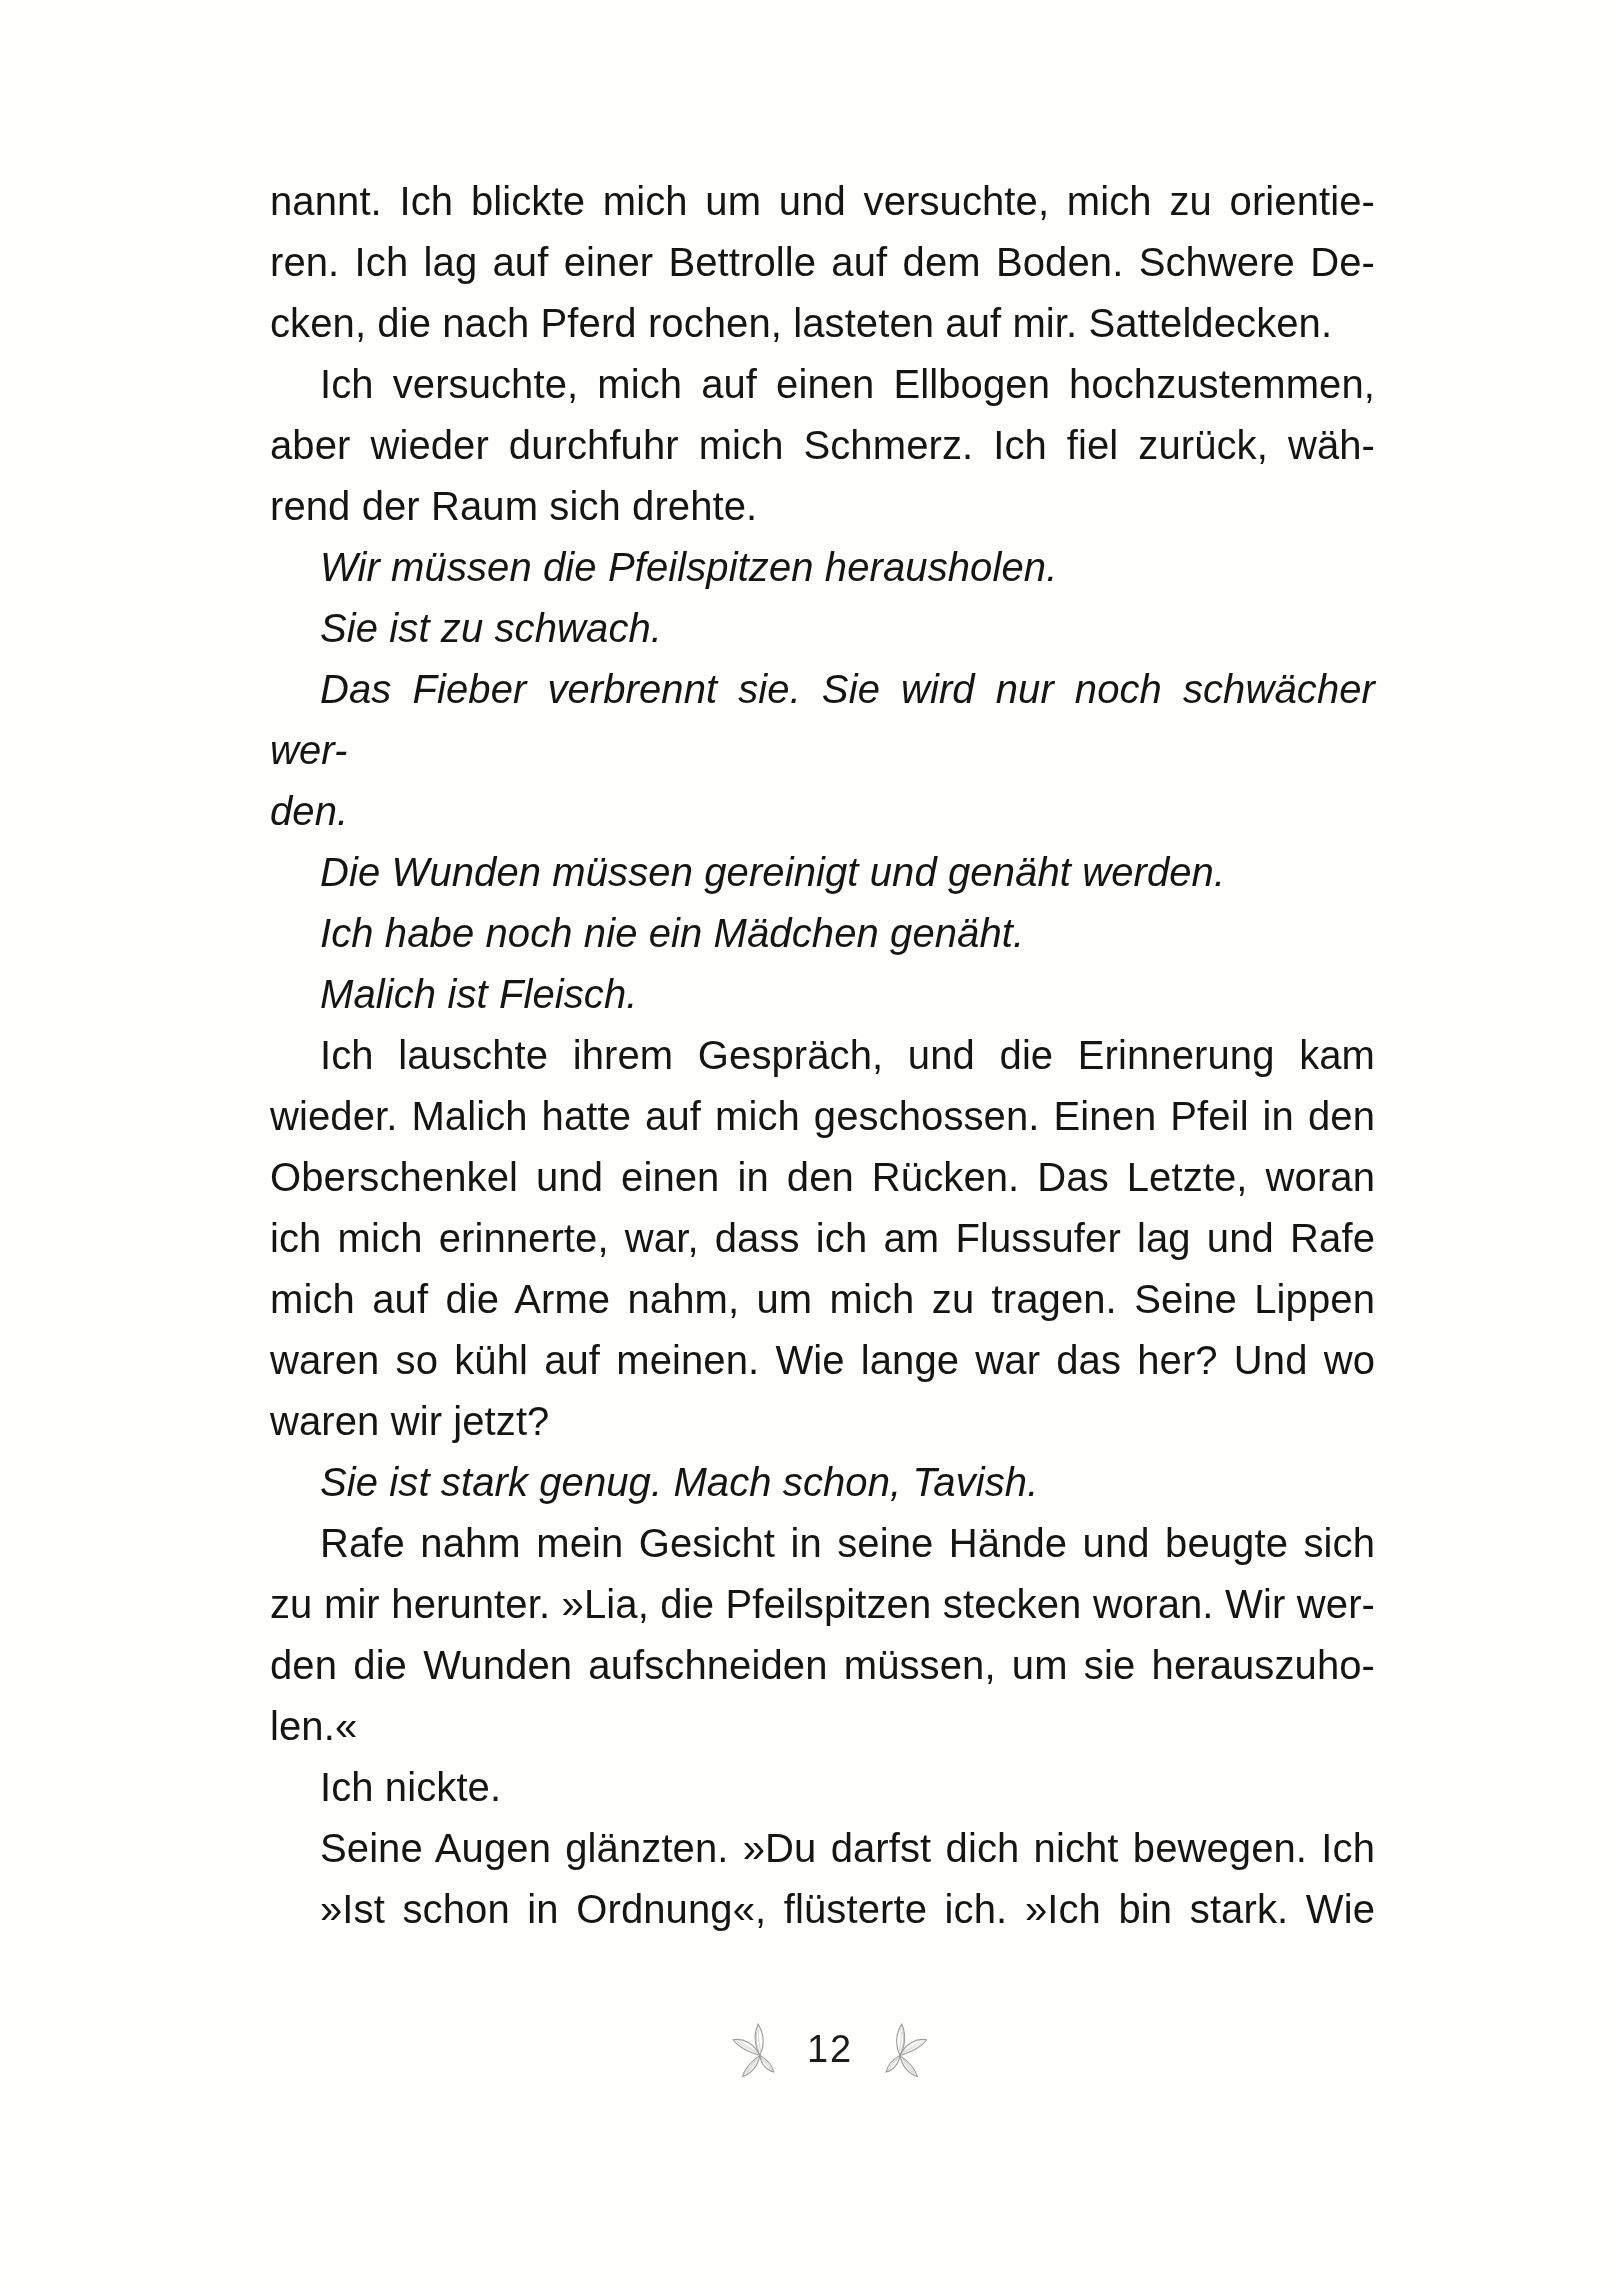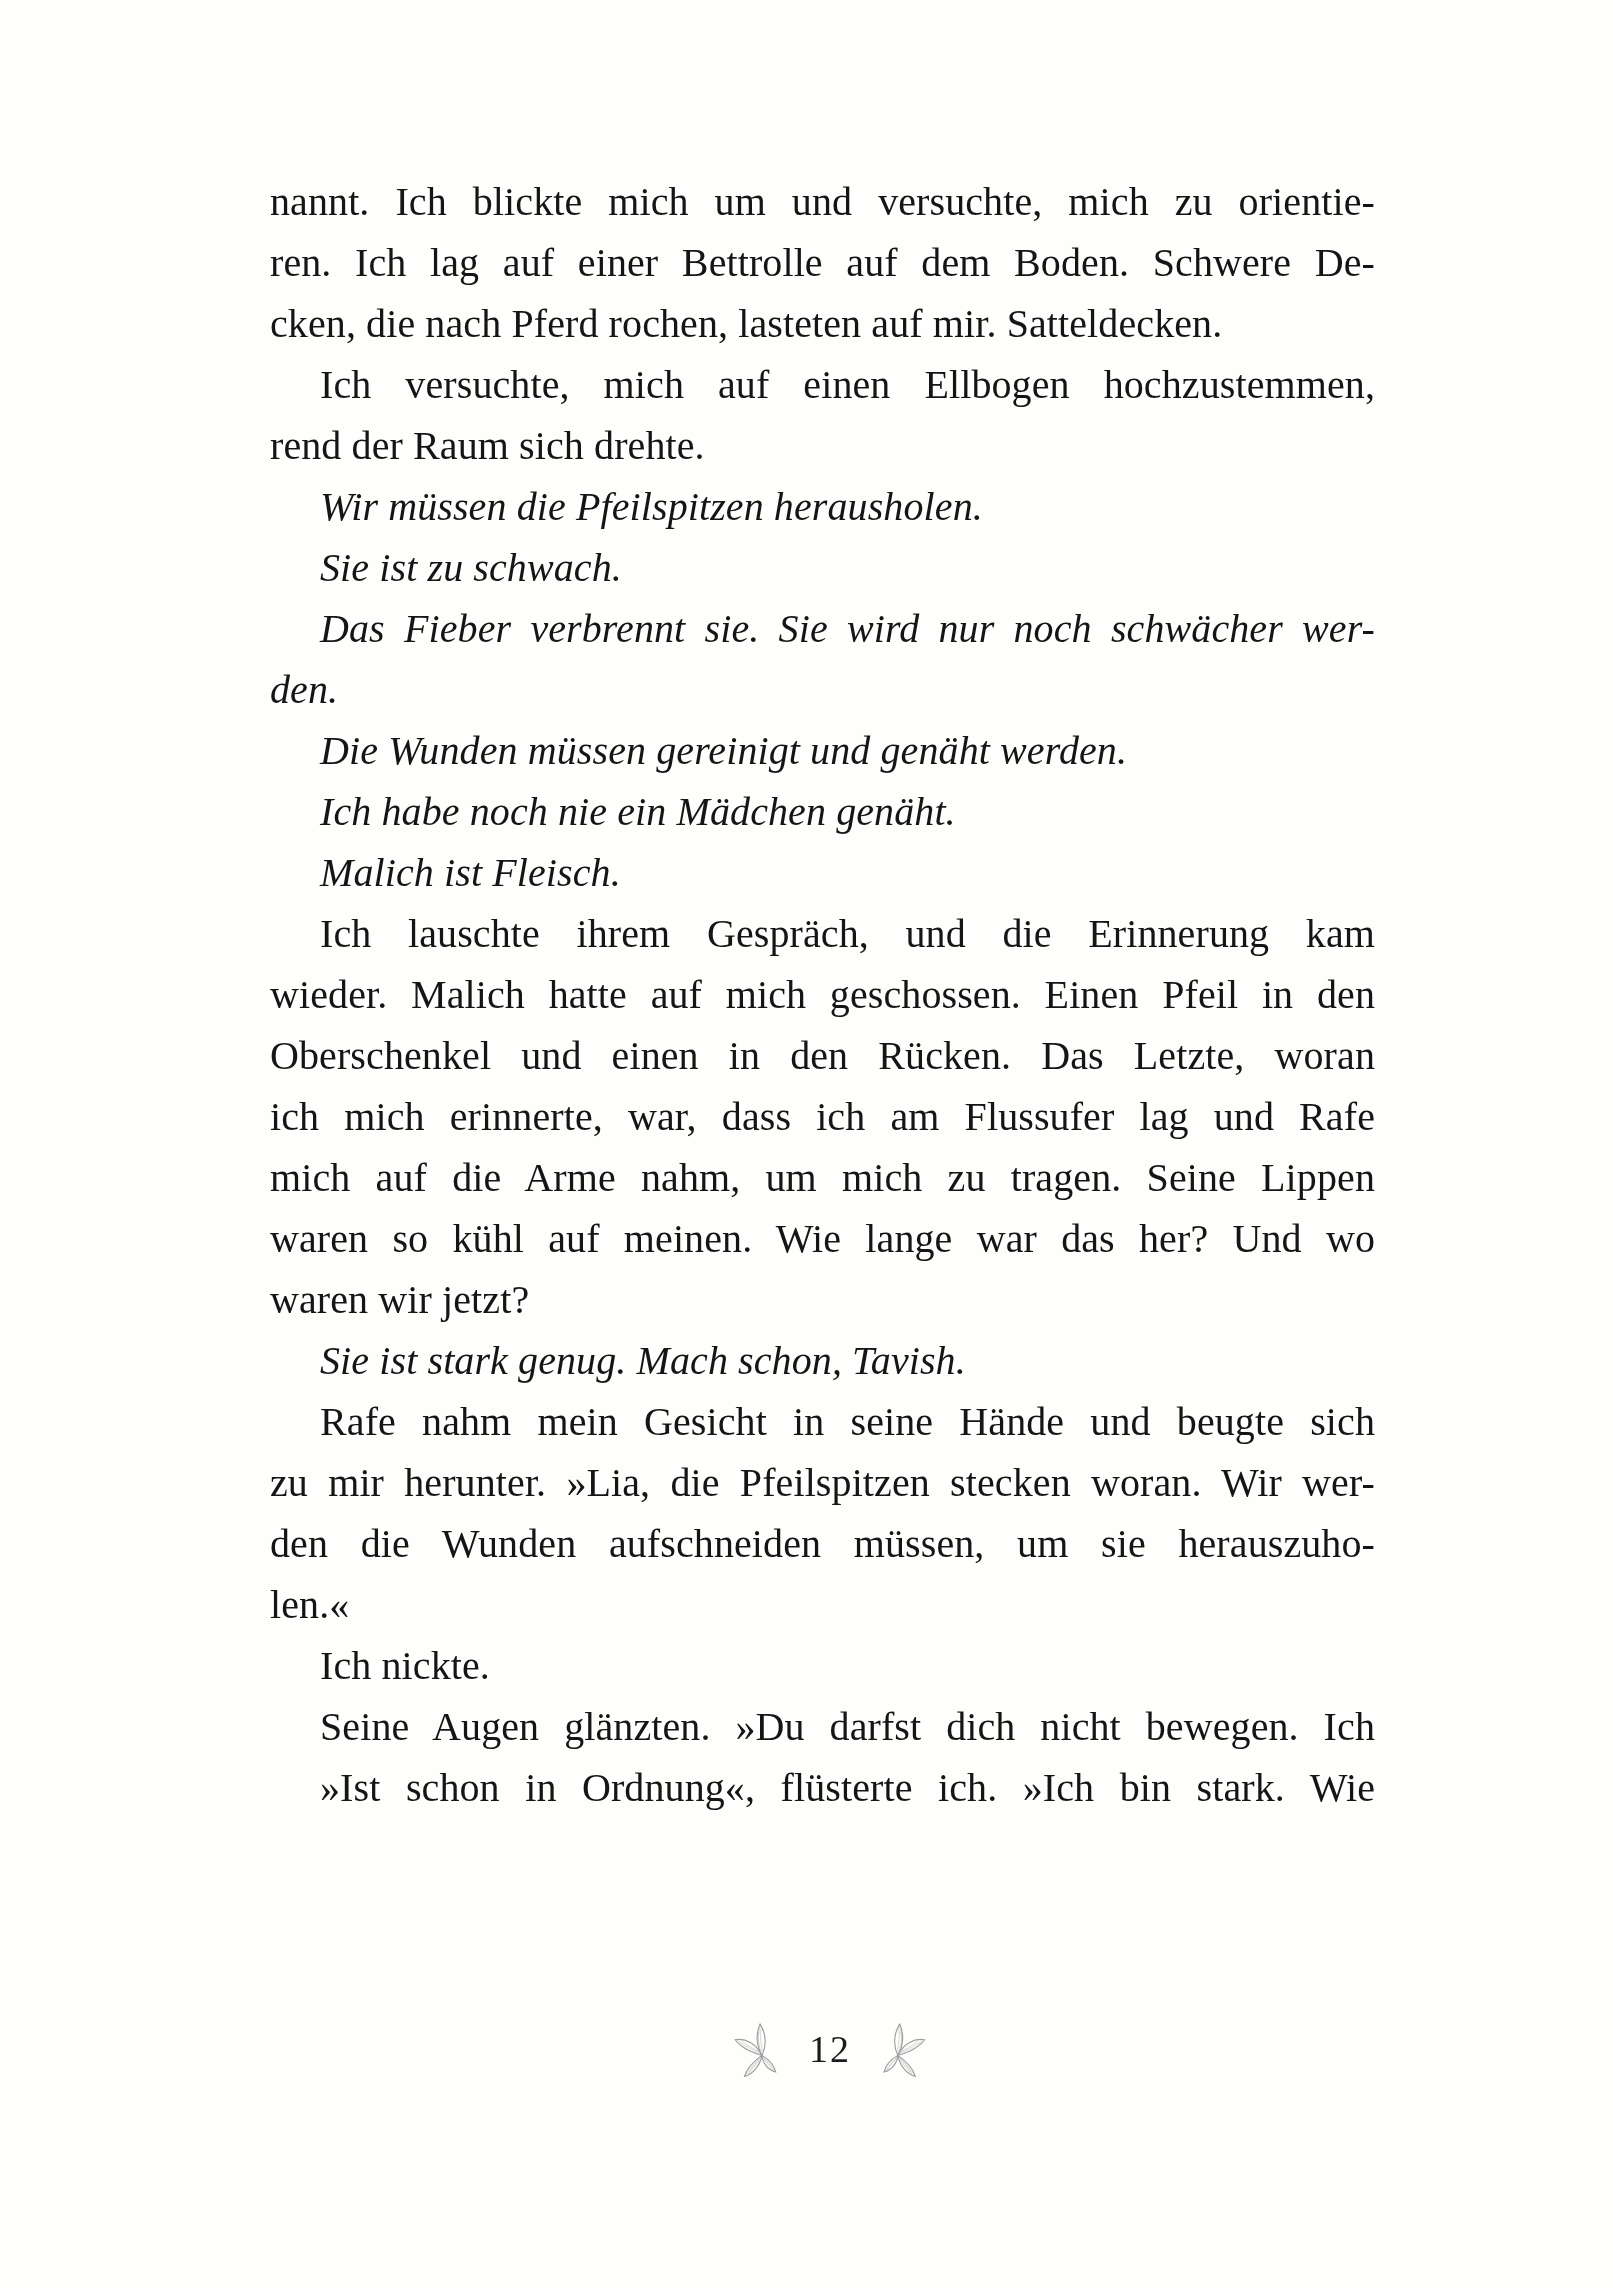--- a/index.html
+++ b/index.html
@@ -3,21 +3,21 @@
 <meta charset="utf-8">
 <title>Buchseite 12</title>
 <style>
   html, body { margin: 0; padding: 0; background: #e8e8e8; }
   .book-page {
     position: relative;
     width: 1613px;
     height: 2289px;
     background: #fefefdff;
     background-color: #fefefd;
-    font-family: Liberation Serif, serif;
+    font-family: Liberation Sans, sans-serif;
     overflow: hidden;
   }
   .text-block {
     position: absolute;
     left: 270px;
     top: 171px;
     width: 1105px;
     font-size: 40px;
     line-height: 61px;
     color: #151515;
@@ -57,20 +57,21 @@
 </head>
 <body>
 
 <div class="book-page">
 
   <div class="text-block" id="text-block">
       <div class="line">nannt. Ich blickte mich um und versuchte, mich zu orientie-</div>
       <div class="line">ren. Ich lag auf einer Bettrolle auf dem Boden. Schwere De-</div>
       <div class="line end">cken, die nach Pferd rochen, lasteten auf mir. Satteldecken.</div>
       <div class="line indent">Ich versuchte, mich auf einen Ellbogen hochzustemmen,</div>
+      <div class="line">aber wieder durchfuhr mich Schmerz. Ich fiel zurück, wäh-</div>
       <div class="line end">rend der Raum sich drehte.</div>
       <div class="line italic indent end">Wir müssen die Pfeilspitzen herausholen.</div>
       <div class="line italic indent end">Sie ist zu schwach.</div>
       <div class="line italic indent">Das Fieber verbrennt sie. Sie wird nur noch schwächer wer-</div>
       <div class="line italic end">den.</div>
       <div class="line italic indent end">Die Wunden müssen gereinigt und genäht werden.</div>
       <div class="line italic indent end">Ich habe noch nie ein Mädchen genäht.</div>
       <div class="line italic indent end">Malich ist Fleisch.</div>
       <div class="line indent">Ich lauschte ihrem Gespräch, und die Erinnerung kam</div>
       <div class="line">wieder. Malich hatte auf mich geschossen. Einen Pfeil in den</div>

